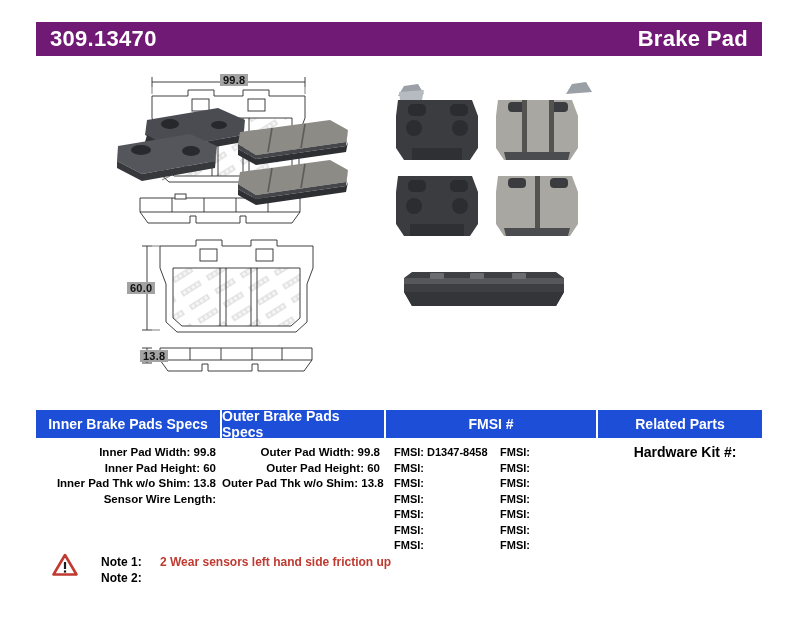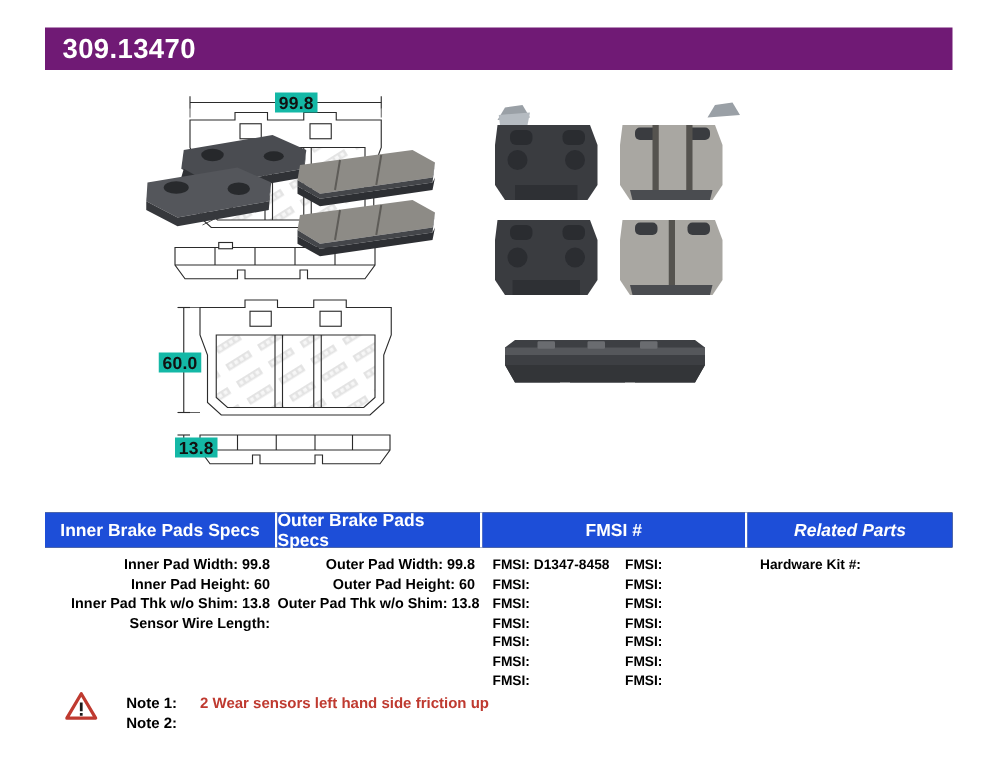--- a/index.html
+++ b/index.html
@@ -44,25 +44,25 @@
   .drawings {
     position: absolute;
     left: 0;
     top: 60px;
     width: 800px;
     height: 330px;
   }
 
   .dim-label {
     position: absolute;
-    font-size: 14px;
+    font-size: 11px;
     font-weight: bold;
     color: #111;
     letter-spacing: .2px;
-    background: #14b8a6;
+    background: #a3a3a3;
     padding: 0 3px;
   }
 
   svg { display: block; overflow: visible; }
 
   
   .spec-table {
     position: absolute;
     left: 36px;
     top: 410px;
@@ -76,21 +76,21 @@
   .th {
     background: #1d4ed8;
     color: #fff;
     font-size: 14px;
     font-weight: bold;
     display: flex;
     align-items: center;
     justify-content: center;
     border-right: 2px solid #fff;
   }
-  .th:last-child { border-right: none; font-style: italic; }
+  .th:last-child { border-right: none; }
   .th-inner  { width: 186px; }
   .th-outer  { width: 164px; }
   .th-fmsi   { width: 212px; }
   .th-related{ width: 164px; }
 
   .table-body { display: flex; padding-top: 7px; }
   .col-inner  { width: 186px; }
   .col-outer  { width: 164px; }
   .col-fmsi   { width: 212px; display: flex; }
   .col-related{ width: 164px; }
@@ -105,24 +105,25 @@
   }
   .fmsi-sub { width: 106px; }
   .fmsi-line {
     font-size: 11px;
     font-weight: bold;
     line-height: 15.5px;
     padding-left: 8px;
     white-space: nowrap;
   }
   .related-line {
-    font-size: 11px;
+    font-size: 14px;
     font-weight: bold;
     line-height: 15.5px;
     padding-left: 10px;
+    text-align: center;
   }
 
   
   .notes {
     position: absolute;
     left: 52px;
     top: 553px;
     display: flex;
     align-items: flex-start;
   }
@@ -141,20 +142,21 @@
     color: #bf3a30;
     white-space: nowrap;
     padding-left: 5px;
   }
 </style>
 </head>
 <body>
 
 <div class="header-bar">
   <span class="header-part-number">309.13470</span>
+  <span class="header-product-type">Brake Pad</span>
 </div>
 
 <div class="drawings">
 
   <div class="dim-label" style="left:220px; top:14px;">99.8</div>
   <div class="dim-label" style="left:127px; top:222px;">60.0</div>
   <div class="dim-label" style="left:140px; top:290px;">13.8</div>
 
   <svg width="800" height="330" viewBox="0 0 800 330">
     <defs>

